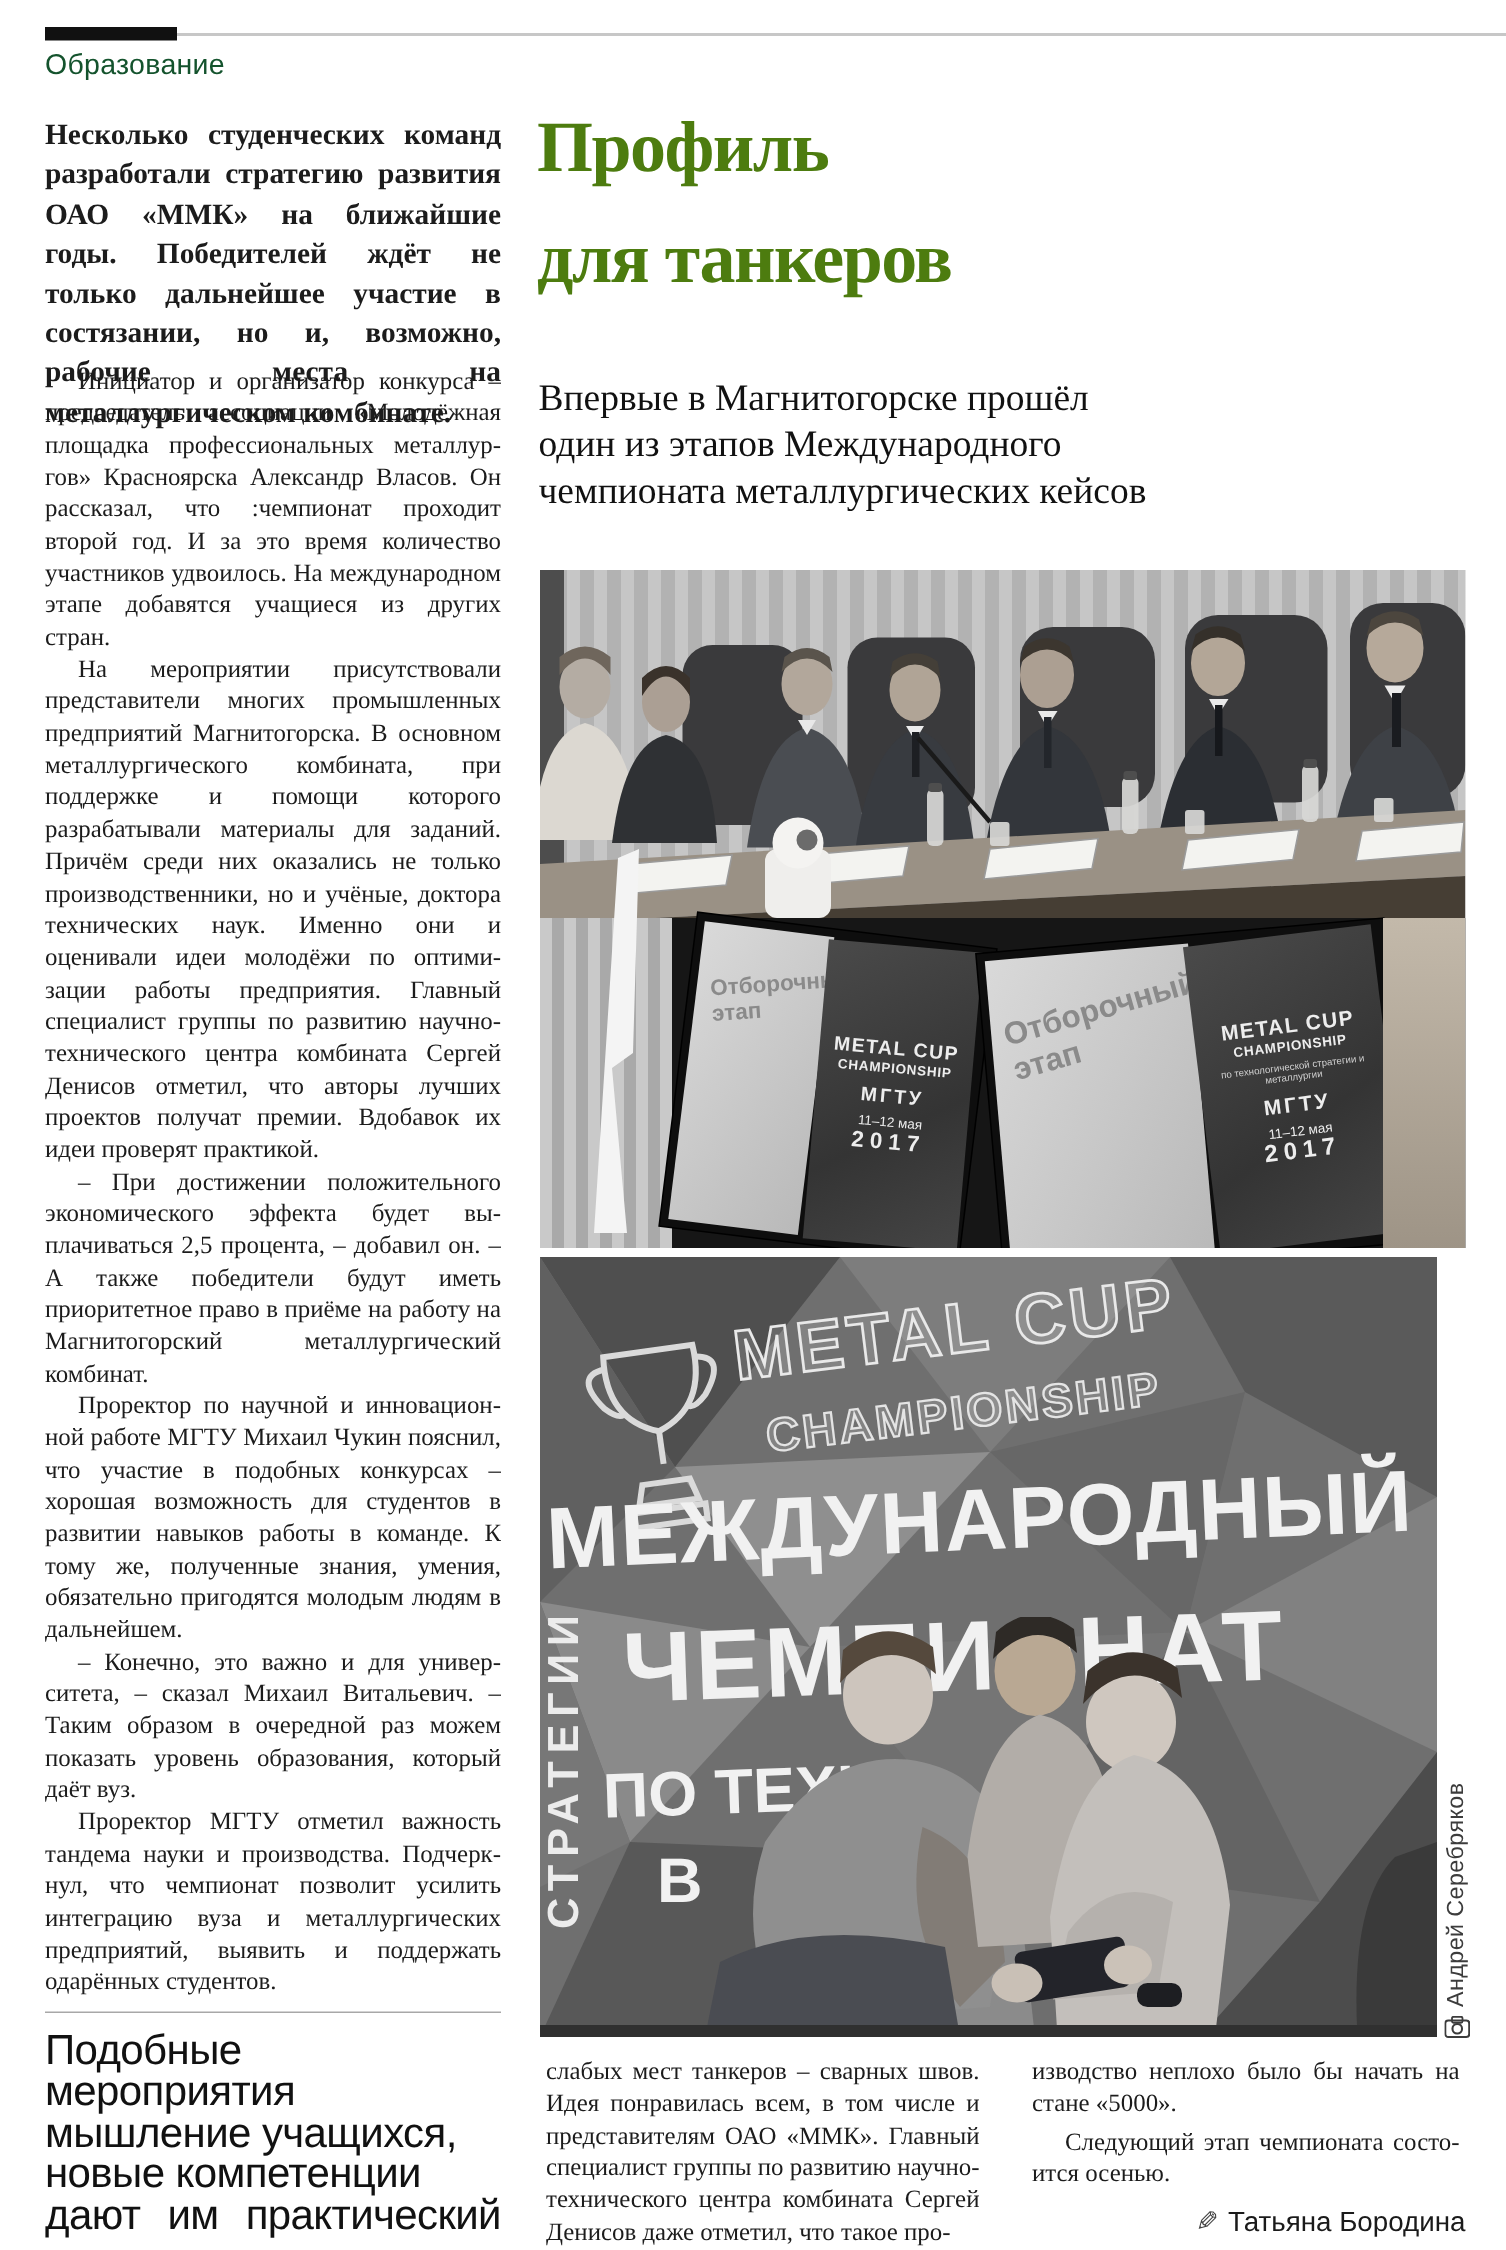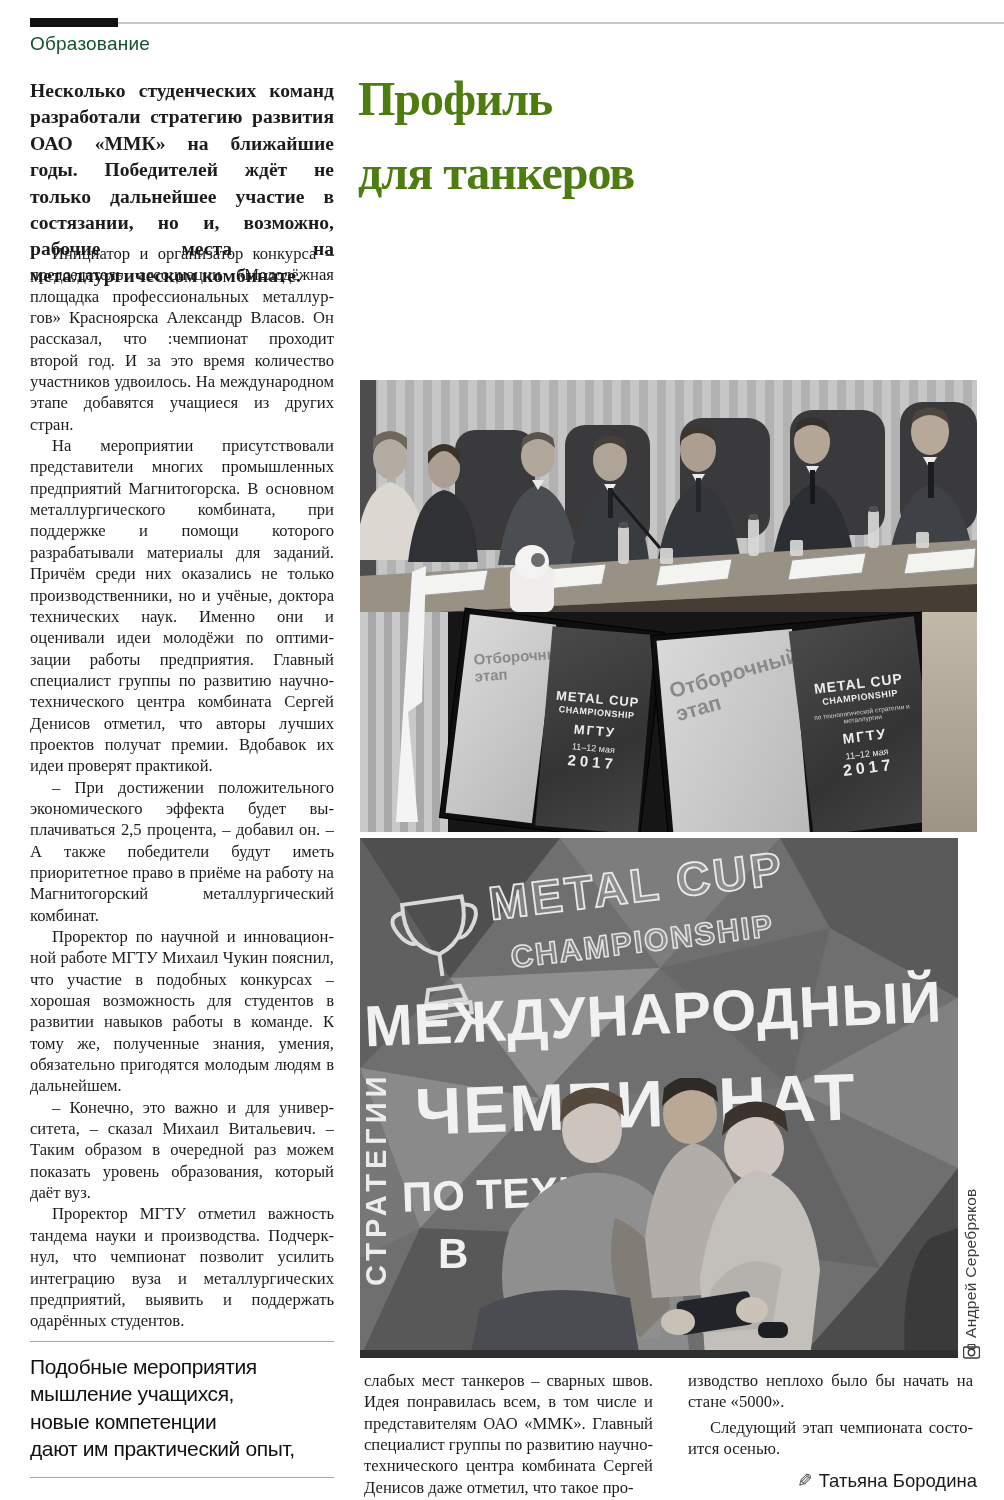--- a/index.html
+++ b/index.html
@@ -14,21 +14,21 @@
 
   
   .lede{position:absolute;left:30px;top:78px;width:304px;font-weight:bold;
         font-size:19.6px;line-height:26.4px;text-align:justify;hyphens:manual;}
   .left-col{position:absolute;left:30px;top:243px;width:304px;height:1250px;overflow:hidden;
         font-size:16.6px;line-height:21.35px;text-align:justify;hyphens:manual;}
   .left-col p{margin:0;text-indent:22px;}
   .quote-block{border-top:1px solid #a8a8a8;border-bottom:1px solid #a8a8a8;
         margin-top:9px;margin-bottom:11px;padding:11px 0 14px 0;}
   .quote-block div{display:block;font-family:"Liberation Sans","DejaVu Sans",sans-serif;
-        font-size:21px;line-height:27.6px;color:#111;letter-spacing:-0.4px;}
+        font-size:28px;line-height:27.6px;color:#111;letter-spacing:-0.4px;}
 
   
   .headline{position:absolute;left:358px;top:62px;font-weight:bold;font-size:48px;
         line-height:74px;letter-spacing:-1px;color:#4d7c0f;}
   .headline span{display:block;}
   .subhead{position:absolute;left:359px;top:250px;width:430px;font-size:25px;line-height:31px;color:#111;}
   .subhead span{display:block;}
 
   
   .photo1{position:absolute;left:360px;top:380px;width:617px;height:452px;overflow:hidden;
@@ -117,20 +117,25 @@
       <div>новые компетенции</div>
       <div>дают им практический опыт,</div>
     </div>
 
   </div>
 
   <h1 class="headline" style="margin:0;">
     <span>Профиль</span>
     <span>для танкеров</span>
   </h1>
+  <div class="subhead">
+    <span>Впервые в Магнитогорске прошёл</span>
+    <span>один из этапов Международного</span>
+    <span>чемпионата металлургических кейсов</span>
+  </div>
 
   <div class="photo1">
     <div class="p1-darkleft"></div>
     <svg class="p1-scene" width="617" height="232" viewBox="0 0 617 232">
 
       <g fill="#3a3a3c">
         <rect x="95" y="50" width="80" height="120" rx="20"></rect>
           <rect x="205" y="45" width="85" height="120" rx="20"></rect>
         <rect x="320" y="38" width="90" height="120" rx="22"></rect>
           <rect x="430" y="30" width="95" height="125" rx="22"></rect>

